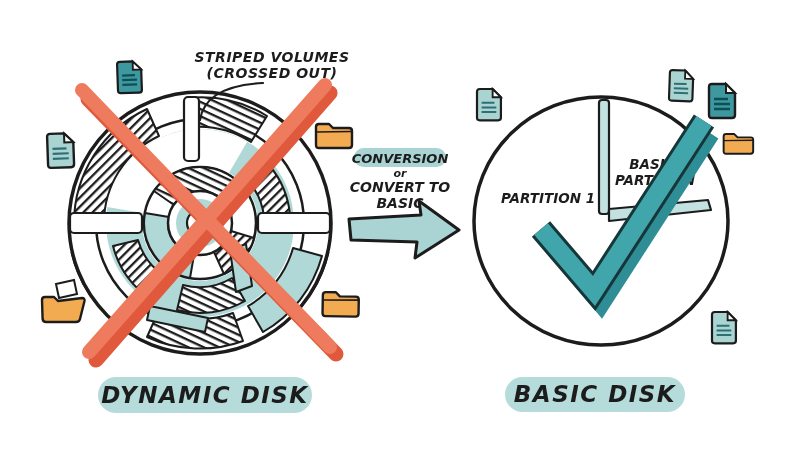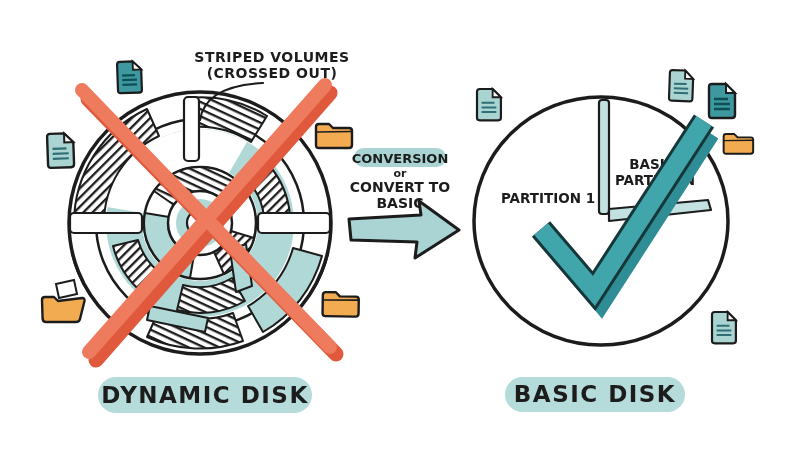--- a/index.html
+++ b/index.html
@@ -1,17 +1,17 @@
 <!DOCTYPE html>
 <html><head>
 <meta charset="utf-8">
 <style>
   html,body{margin:0;padding:0;background:#ffffff;}
   .stage{position:relative;width:800px;height:450px;background:#ffffff;overflow:hidden;
-         font-family:"DejaVu Sans",sans-serif;}
+         font-family:"DejaVu Sans",sans-serif;font-style:italic;}
   svg{display:block;}
   .hand{font-family:"DejaVu Sans",sans-serif;font-weight:bold;fill:#1c1c1c;}
   .ink{stroke:#1c1c1c;}
 </style>
 </head>
 <body>
 
 <div class="stage">
 <svg width="800" height="450" viewBox="0 0 800 450">
   <defs>

